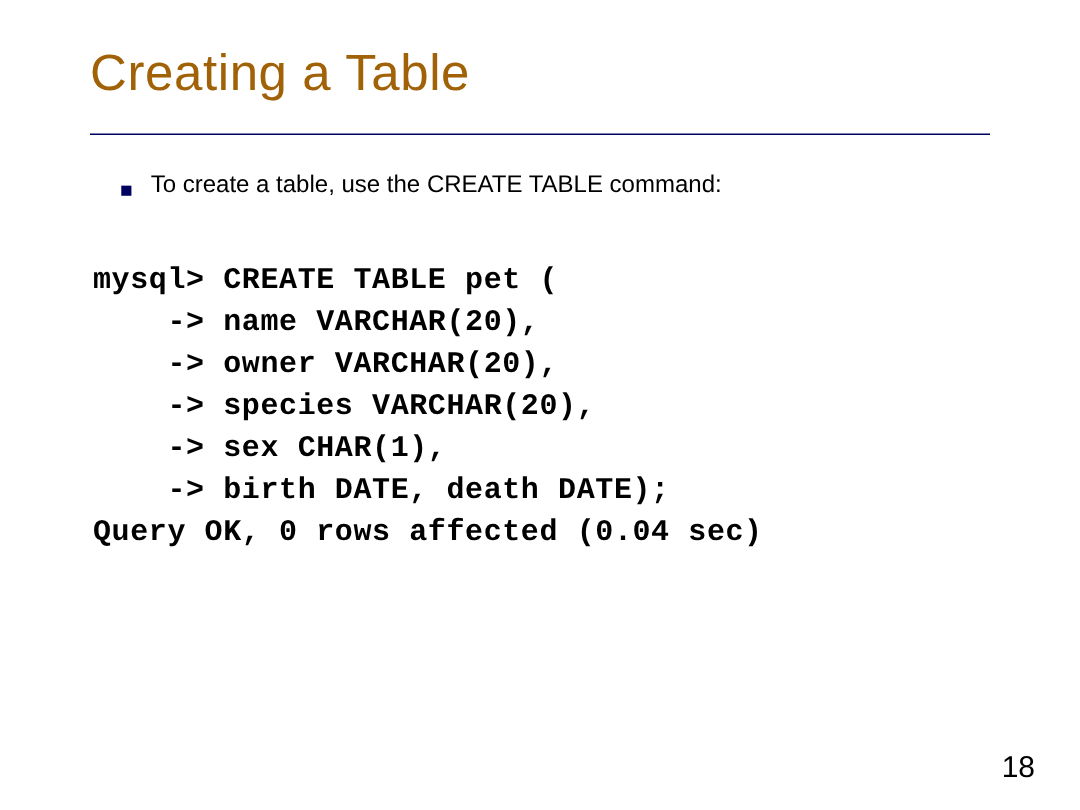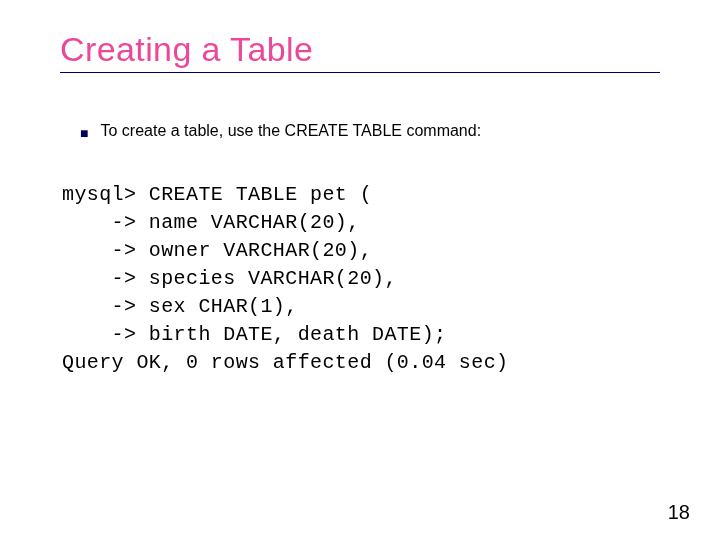--- a/index.html
+++ b/index.html
@@ -11,26 +11,26 @@
       position: relative;
       overflow: hidden;
     }
     .slide {
       width: 100%;
       height: 100%;
       padding: 30px 60px 20px 60px;
       position: relative;
     }
     .title {
-      color: #ec4899;
+      color: #a16207;
       font-size: 34px;
       font-weight: normal;
       border-bottom: 1.5px solid #000060;
-      padding-bottom: 3px;
-      margin-bottom: 48px;
+      padding-bottom: 20px;
+      margin-bottom: 24px;
       letter-spacing: 0.4px;
     }
     .bullet-row {
       display: flex;
       align-items: flex-start;
       margin-left: 20px;
       margin-bottom: 40px;
     }
     .bullet-marker {
       color: #000060;
@@ -38,21 +38,21 @@
       margin-right: 12px;
       margin-top: 4px;
     }
     .bullet-text {
       color: #000000;
       font-size: 16px;
       line-height: 1.25;
     }
     .code-block {
       font-family: "Courier New", Courier, monospace;
-      font-weight: normal;
+      font-weight: bold;
       font-size: 20px;
       color: #000000;
       white-space: pre;
       line-height: 1.4;
       margin-left: 2px;
       letter-spacing: 0.4px;
     }
     .page-number {
       position: absolute;
       bottom: 16px;

